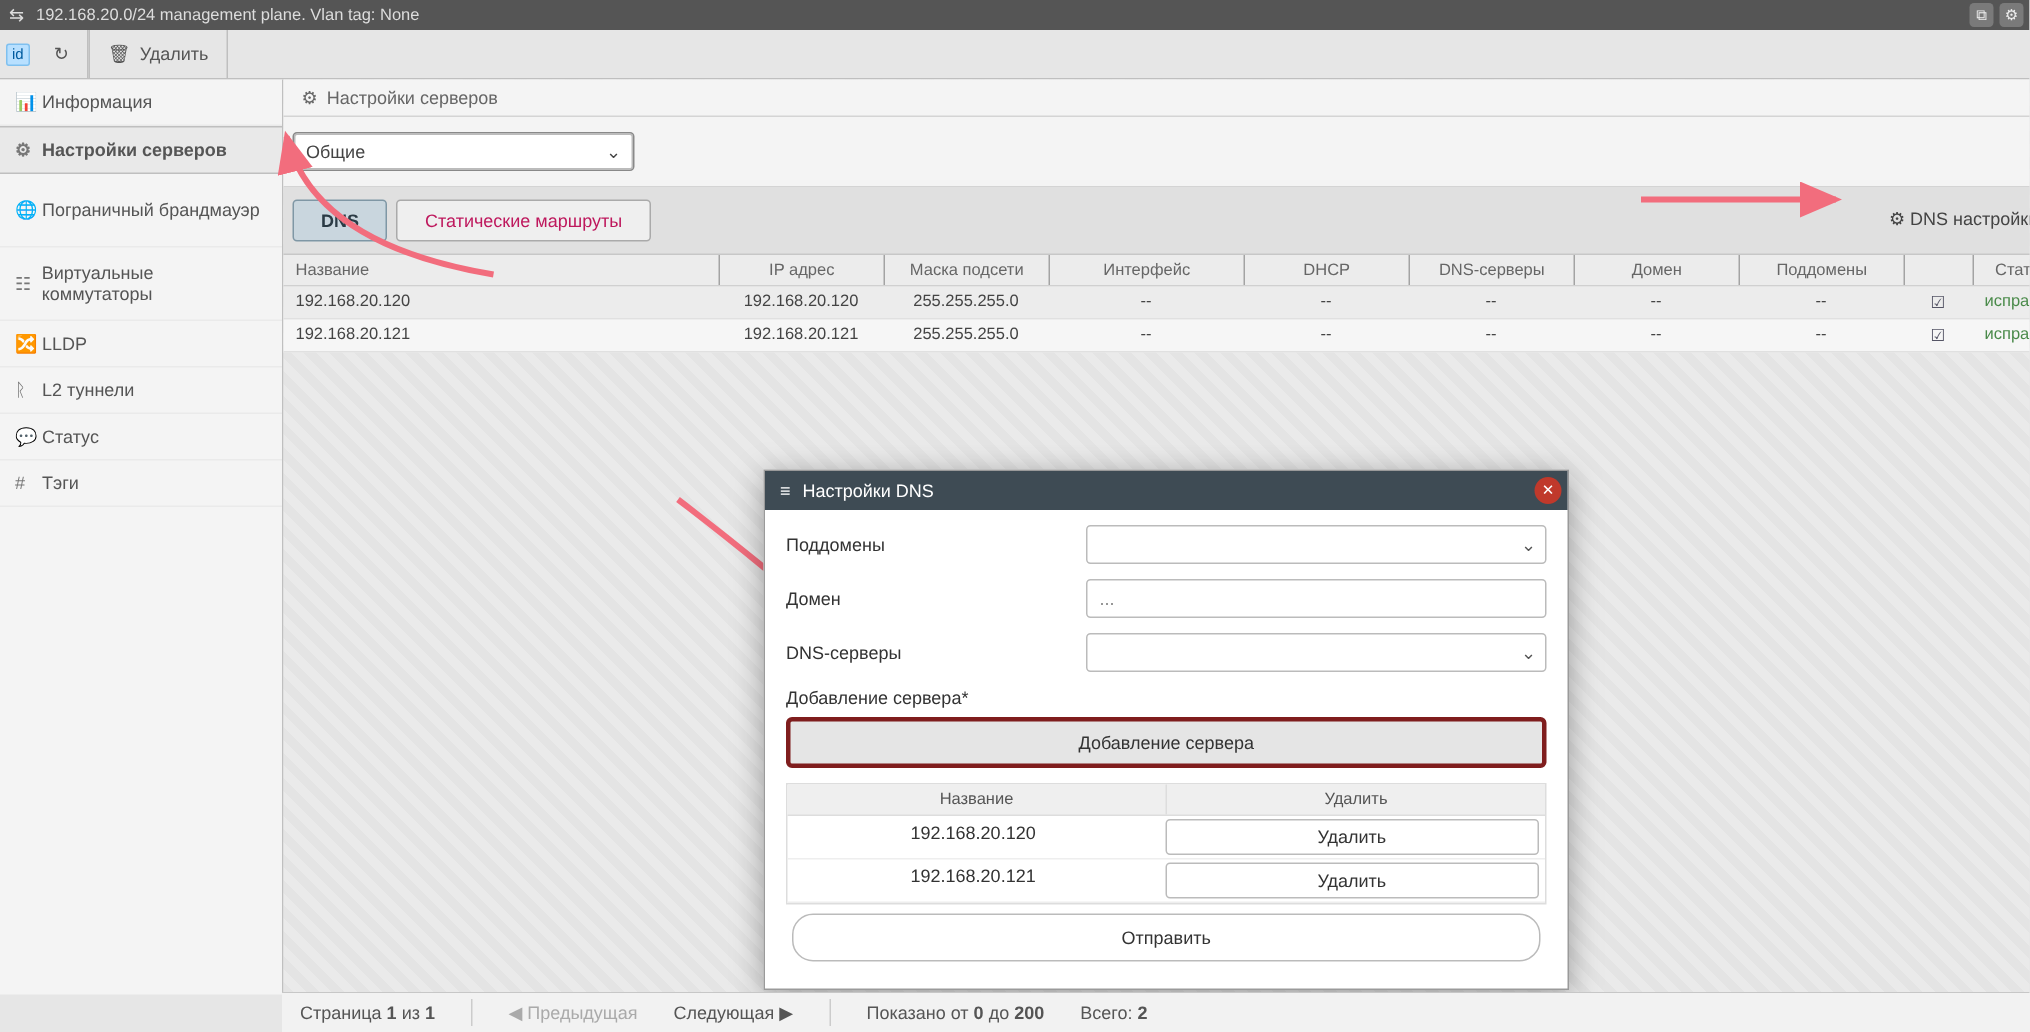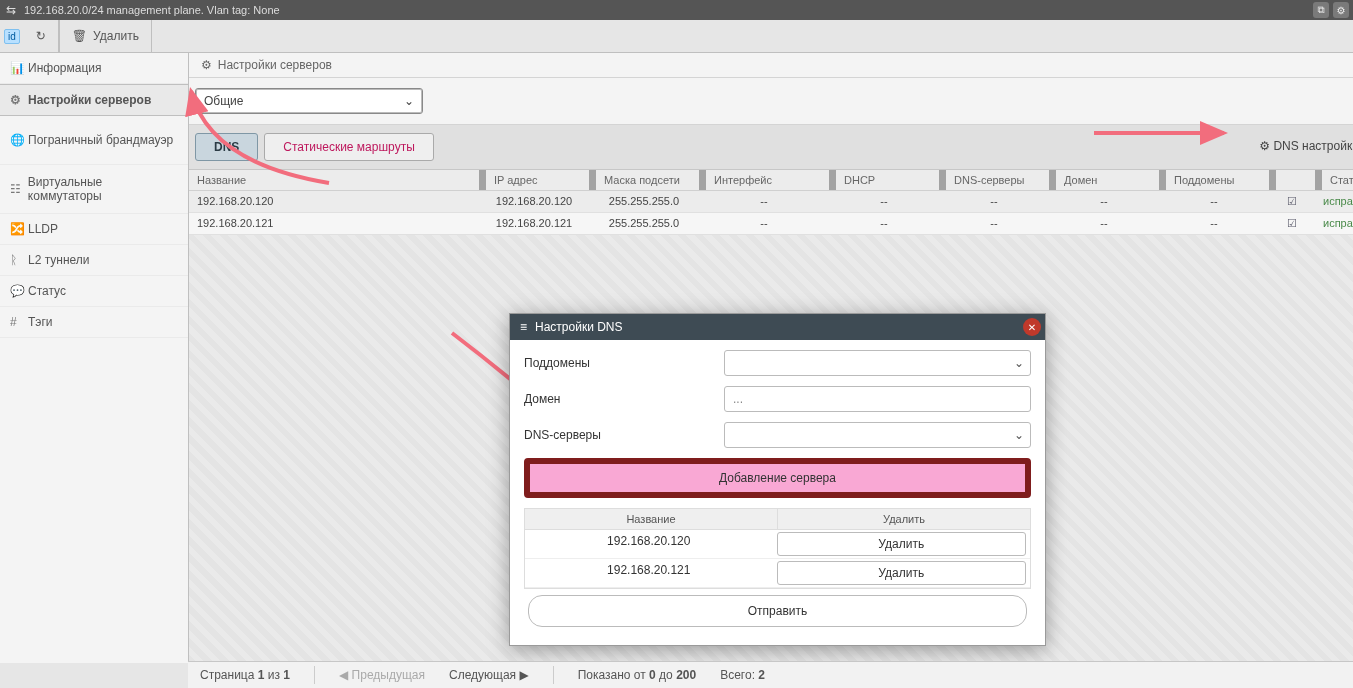--- a/index.html
+++ b/index.html
@@ -19,41 +19,41 @@
 .sitem .sic{width:18px;color:#777}
 .main{flex:1;position:relative;background:repeating-linear-gradient(45deg,#e4e4e4 0 6px,#eaeaea 6px 12px);display:flex;flex-direction:column}
 .crumb{background:#f4f4f4;border-bottom:1px solid #d4d4d4;padding:5px 12px;color:#666;display:flex;align-items:center;gap:6px}
 .toolbar{padding:10px 6px;border-bottom:1px solid #d4d4d4;background:#f4f4f4}
 .select{width:210px;height:24px;display:flex;align-items:center;justify-content:space-between;padding:0 8px;background:#fff;border:1px solid #898989;border-radius:3px;box-shadow:inset 0 0 0 1px #bbb;color:#444}
 .tabs-row{display:flex;align-items:center;background:#e0e0e0;border-bottom:1px solid #c7c7c7;padding:8px 6px;position:relative}
 .tab{background:#efefef;border:1px solid #aaa;border-radius:3px;padding:6px 18px;margin-right:6px;color:#be185d;cursor:pointer}
 .tab.act{background:#c9d6de;border-color:#7f97a5;font-weight:bold;color:#2b3b45}
 .dns-conf{position:absolute;right:8px;top:8px;padding:6px 12px;color:#444}
 .gridhead{display:grid;grid-template-columns:290px 110px 110px 130px 110px 110px 110px 110px 46px 1fr;background:#ececec;border-bottom:1px solid #d0d0d0;font-size:11px;color:#666}
-.gridhead>div{padding:4px 8px;border-left:7px solid #a3a3a3}
+.gridhead>div{padding:4px 8px;text-align:center;border-left:1px solid #a3a3a3}
 .gridhead>div:first-child{text-align:left;border-left:none}
 .grow{display:grid;grid-template-columns:290px 110px 110px 130px 110px 110px 110px 110px 46px 1fr;font-size:11px;color:#444;border-bottom:1px solid #e0e0e0;background:#f6f6f6}
 .grow.alt{background:#ececec}
 .grow>div{padding:4px 8px;text-align:center}
 .grow>div:first-child{text-align:left}
 .status-ok{color:#4a8a4a}
 .footer{position:fixed;bottom:0;left:188px;right:0;height:26px;background:#f2f2f2;border-top:1px solid #c7c7c7;display:flex;align-items:center;padding:0 12px;color:#555;gap:24px;font-size:12px}
 .footer .sep{width:1px;height:18px;background:#ccc}
 .muted{color:#aaa}
 .modal-back{position:absolute;inset:0}
 .modal{position:absolute;left:320px;top:260px;width:535px;background:#fff;border:1px solid #9a9a9a;box-shadow:0 4px 20px rgba(0,0,0,.35)}
 .modal-head{display:flex;align-items:center;background:#3e4b54;color:#fff;padding:6px 10px;position:relative}
 .modal-head .mic{margin-right:8px}
 .modal-close{position:absolute;right:4px;top:4px;width:18px;height:18px;background:#c0392b;border-radius:50%;display:flex;align-items:center;justify-content:center;color:#fff;font-size:10px}
 .mbody{padding:10px 14px}
 .mf{display:flex;align-items:center;margin-bottom:10px}
 .mf label{width:200px;color:#333}
 .minput{flex:1;height:24px;background:#fff;border:1px solid #bbb;border-radius:3px;display:flex;align-items:center;justify-content:space-between;padding:0 8px;color:#888}
 .msel{flex:1;height:24px;background:#fff;border:1px solid #bbb;border-radius:3px;display:flex;align-items:center;justify-content:flex-end;padding:0 6px;color:#555}
-.addbtn{height:28px;border:6px solid #7f1d1d;border-radius:4px;display:flex;align-items:center;justify-content:center;background:#f9a8d4;margin:6px 0 10px}
+.addbtn{height:28px;border:3px solid #7f1d1d;border-radius:4px;display:flex;align-items:center;justify-content:center;background:#e5e5e5;margin:6px 0 10px}
 .mtable{border:1px solid #ddd}
 .mth{display:flex;background:#efefef;border-bottom:1px solid #ddd;font-size:11px;color:#555}
 .mth>div{flex:1;text-align:center;padding:4px}
 .mth>div:first-child{border-right:1px solid #ddd}
 .mtr{display:flex;border-bottom:1px solid #eee}
 .mtr>div{flex:1;text-align:center;padding:4px}
 .mtr .delbtn{border:1px solid #bbb;border-radius:3px;margin:2px 4px;background:#fff}
 .sendbtn{margin:6px 4px 8px;height:30px;border:1px solid #bbb;border-radius:14px;display:flex;align-items:center;justify-content:center;background:#fff}
 .arrow{position:absolute;pointer-events:none}
 .arrow svg{overflow:visible}
@@ -226,20 +226,23 @@
               <label>Домен</label>
             <div class="minput">
                 <span>...</span>
               </div>
             </div>
           <div class="mf">
               <label>DNS-серверы</label>
             <div class="msel">
                 <span>⌄</span>
               </div>
+            </div>
+          <div class="mf" style="margin-bottom:4px">
+              <label>Добавление сервера*</label>
             </div>
           <div class="addbtn">Добавление сервера</div>
 
           <div class="mtable">
             <div class="mth">
               <div>Название</div>
               <div>Удалить</div>
             </div>
             <div class="mtr">
               <div>192.168.20.120</div>

